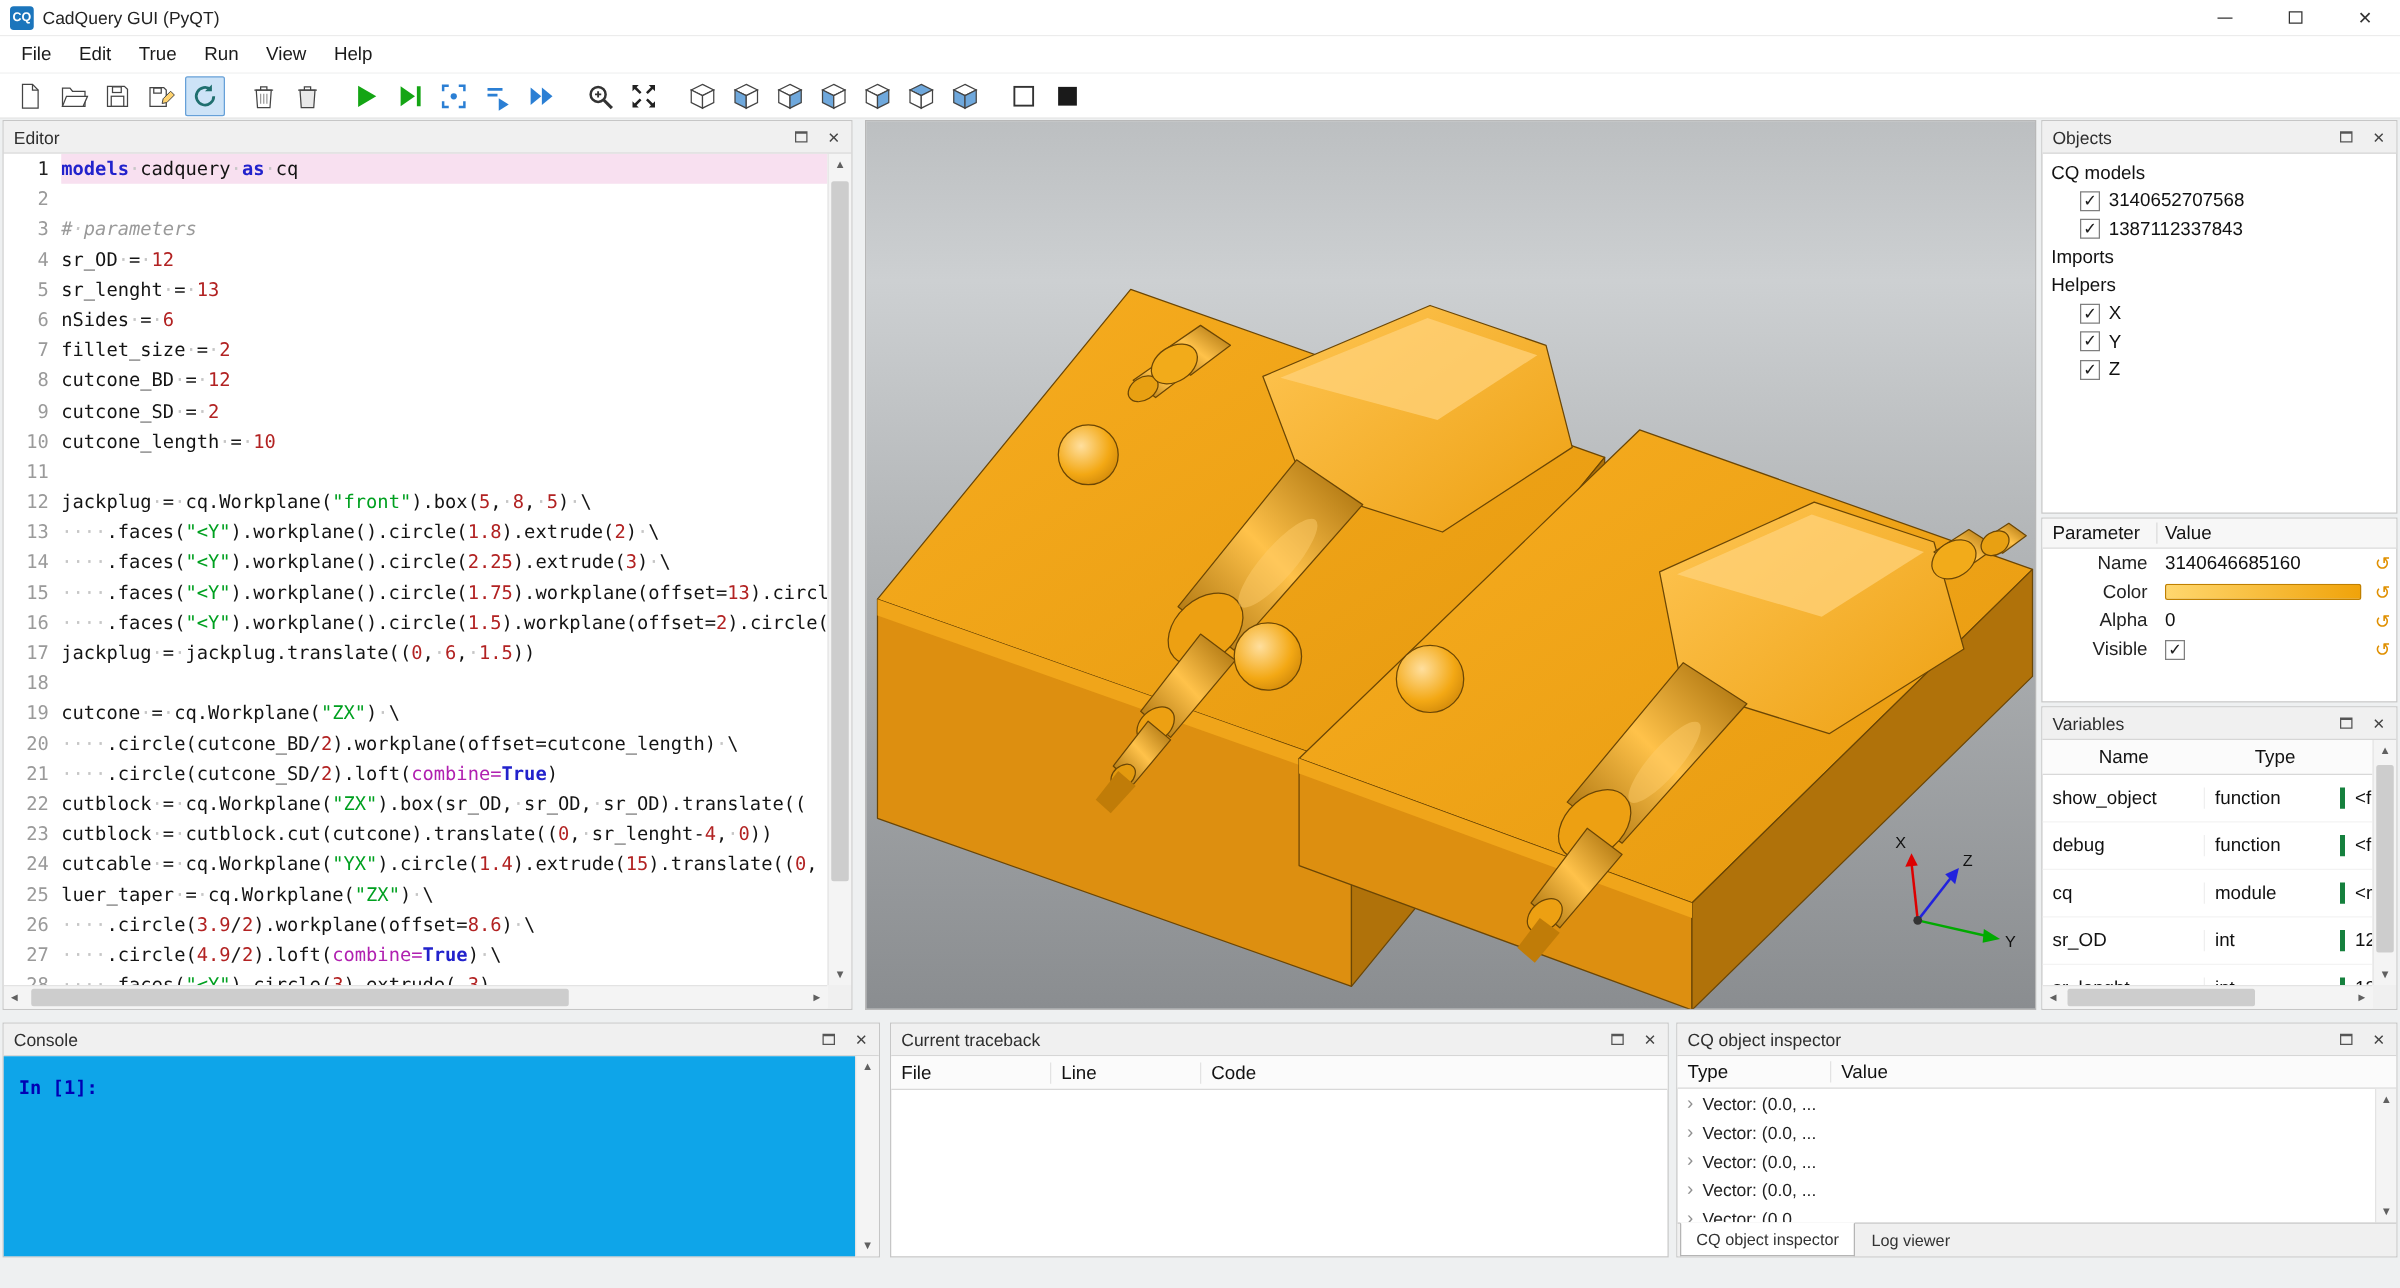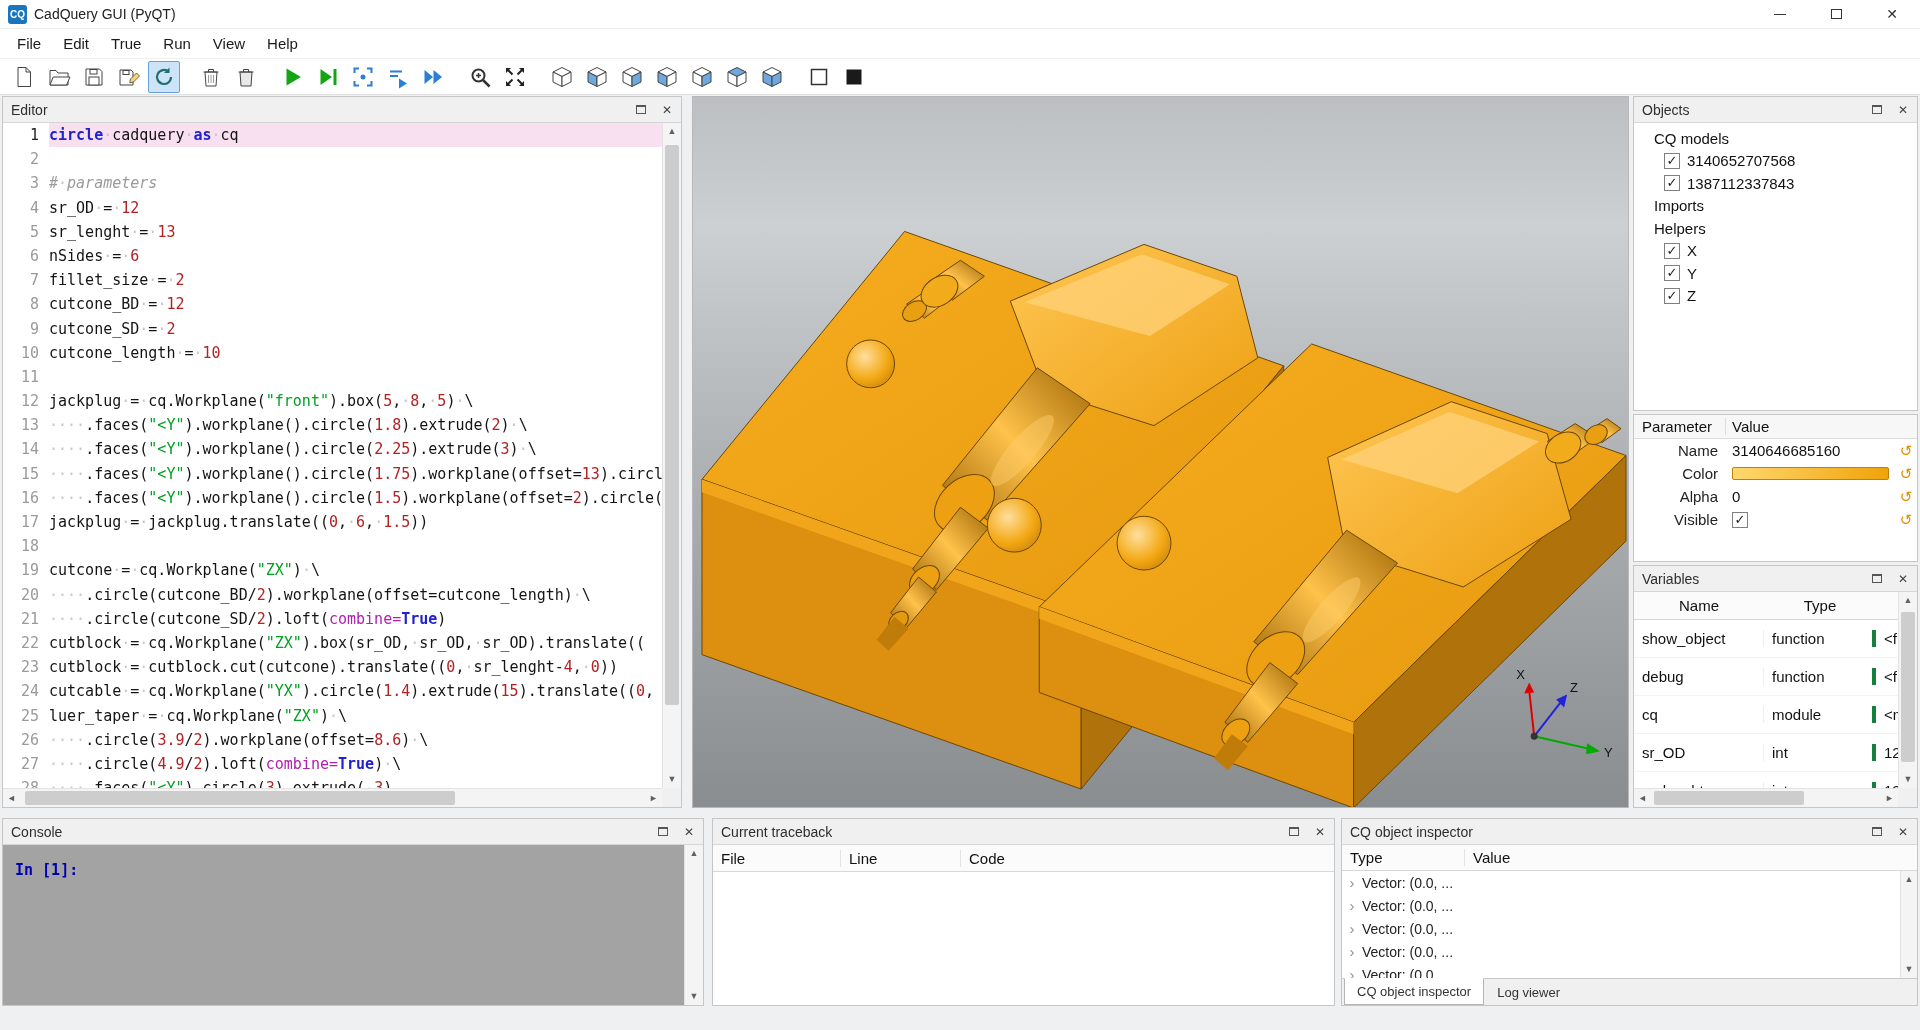--- a/index.html
+++ b/index.html
@@ -61,21 +61,21 @@
 .scroll-corner{position:absolute;width:19px;height:19px;background:#f0f0f0;right:0;bottom:0}
 
 
 .viewport{position:absolute;left:692px;top:96px;width:937px;height:712px;border:1px solid #b8b8b8;background:linear-gradient(180deg,#bcbfc1 0%,#cdd0d2 18%,#b2b5b7 48%,#8a8d90 100%)}
 .viewport svg{width:100%;height:100%;display:block}
 
 
 .objects-dock{left:1633px;top:96px;width:285px;height:315px}
 .tree{padding-top:4px}
 .tree-item{height:22.5px;display:flex;align-items:center;font-size:15px}
-.tree-item.root{padding-left:20px}
+.tree-item.root{padding-left:7px}
 .tree-item.checked{padding-left:30px}
 .cb{display:inline-block;width:16px;height:16px;border:1px solid #7f7f7f;background:#fff;font-size:13px;line-height:14px;text-align:center;color:#1d1d1d;margin-right:7px;flex:none}
 .param-panel{left:1633px;top:414px;width:285px;height:148px}
 .p-head{display:flex;height:24px;background:#f7f7f7;border-bottom:1px solid #dcdcdc;font-size:15px;align-items:center}
 .p-head .pc1{border-right:1px solid #dcdcdc}
 .pc1{width:92px;flex:none;padding:0 8px;text-align:left}
 .prow .pc1{text-align:right;color:#222}
 .pc2{flex:1;padding:0 6px;display:flex;align-items:center;overflow:hidden}
 .prow{display:flex;height:23px;align-items:center;font-size:15px}
 .swatch{display:inline-block;width:160px;height:13px;border:1px solid #c08000;border-radius:2px}
@@ -85,21 +85,21 @@
 .v-head span{text-align:center;overflow:hidden}
 .v-body{position:absolute;left:0;top:54px;right:19px;bottom:19px;overflow:hidden}
 .vrow{display:flex;height:38px;align-items:center;font-size:15px;border-bottom:1px solid #f3f3f3}
 .vc{padding:0 8px;overflow:hidden;white-space:nowrap}
 .vc0{width:130px;flex:none;border-right:1px solid #efefef}
 .vc1{width:112px;flex:none;border-right:4px solid #15803d}
 .vc2{flex:1}
 
 
 .console-dock{left:2px;top:818px;width:702px;height:188px}
-.console-body{position:absolute;left:0;top:26px;right:19px;bottom:0;background:#a3a3a3;padding:16px 0 0 12px}
+.console-body{position:absolute;left:0;top:26px;right:19px;bottom:0;background:#0ea5e9;padding:16px 0 0 12px}
 .prompt{font-family:"DejaVu Sans Mono",monospace;font-size:15px;font-weight:bold;color:#0000b4}
 .tb-dock{left:712px;top:818px;width:623px;height:188px}
 .t-head{display:flex;height:27px;background:#fbfbfb;border-bottom:1px solid #d8d8d8;font-size:15px;align-items:center}
 .t-head span{padding:0 8px;border-right:1px solid #e3e3e3;overflow:hidden}
 .tc0{width:128px;flex:none}.tc1{width:120px;flex:none}.tc2{flex:1;border-right:none !important}
 .insp-dock{left:1341px;top:818px;width:577px;height:188px}
 .i-head{display:flex;height:26px;background:#fbfbfb;border-bottom:1px solid #d8d8d8;font-size:15px;align-items:center}
 .i-head span{padding:0 8px;border-right:1px solid #e3e3e3}
 .ic0{width:123px;flex:none}.ic1{flex:1;border-right:none !important}
 .i-body{position:absolute;left:0;top:52px;right:17px;bottom:27px;overflow:hidden}
@@ -306,21 +306,21 @@
     <span class="dock-title-text">Editor</span>
     <span class="dock-btns">
       <span class="dock-btn">
           <span class="float-box"></span>
         </span>
       <span class="dock-btn">✕</span>
     </span>
   </div>
   <div class="code-wrap">
     <div>
-        <div class="cl"><span class="ln cur">1</span><span class="lc hl"><span class="tk-k">circle</span><span class="tk-t"><span class="ws">·</span>cadquery<span class="ws">·</span></span><span class="tk-k">as</span><span class="tk-t"><span class="ws">·</span>cq</span></span></div>
+        <div class="cl"><span class="ln cur">1</span><span class="lc hl"><span class="tk-k">models</span><span class="tk-t"><span class="ws">·</span>cadquery<span class="ws">·</span></span><span class="tk-k">as</span><span class="tk-t"><span class="ws">·</span>cq</span></span></div>
         <div class="cl"><span class="ln">2</span><span class="lc"></span></div>
         <div class="cl"><span class="ln">3</span><span class="lc"><span class="tk-c">#<span class="ws">·</span>parameters</span></span></div>
         <div class="cl"><span class="ln">4</span><span class="lc"><span class="tk-t">sr_OD<span class="ws">·</span>=<span class="ws">·</span></span><span class="tk-n">12</span></span></div>
         <div class="cl"><span class="ln">5</span><span class="lc"><span class="tk-t">sr_lenght<span class="ws">·</span>=<span class="ws">·</span></span><span class="tk-n">13</span></span></div>
         <div class="cl"><span class="ln">6</span><span class="lc"><span class="tk-t">nSides<span class="ws">·</span>=<span class="ws">·</span></span><span class="tk-n">6</span></span></div>
         <div class="cl"><span class="ln">7</span><span class="lc"><span class="tk-t">fillet_size<span class="ws">·</span>=<span class="ws">·</span></span><span class="tk-n">2</span></span></div>
         <div class="cl"><span class="ln">8</span><span class="lc"><span class="tk-t">cutcone_BD<span class="ws">·</span>=<span class="ws">·</span></span><span class="tk-n">12</span></span></div>
         <div class="cl"><span class="ln">9</span><span class="lc"><span class="tk-t">cutcone_SD<span class="ws">·</span>=<span class="ws">·</span></span><span class="tk-n">2</span></span></div>
         <div class="cl"><span class="ln">10</span><span class="lc"><span class="tk-t">cutcone_length<span class="ws">·</span>=<span class="ws">·</span></span><span class="tk-n">10</span></span></div>
         <div class="cl"><span class="ln">11</span><span class="lc"></span></div>

